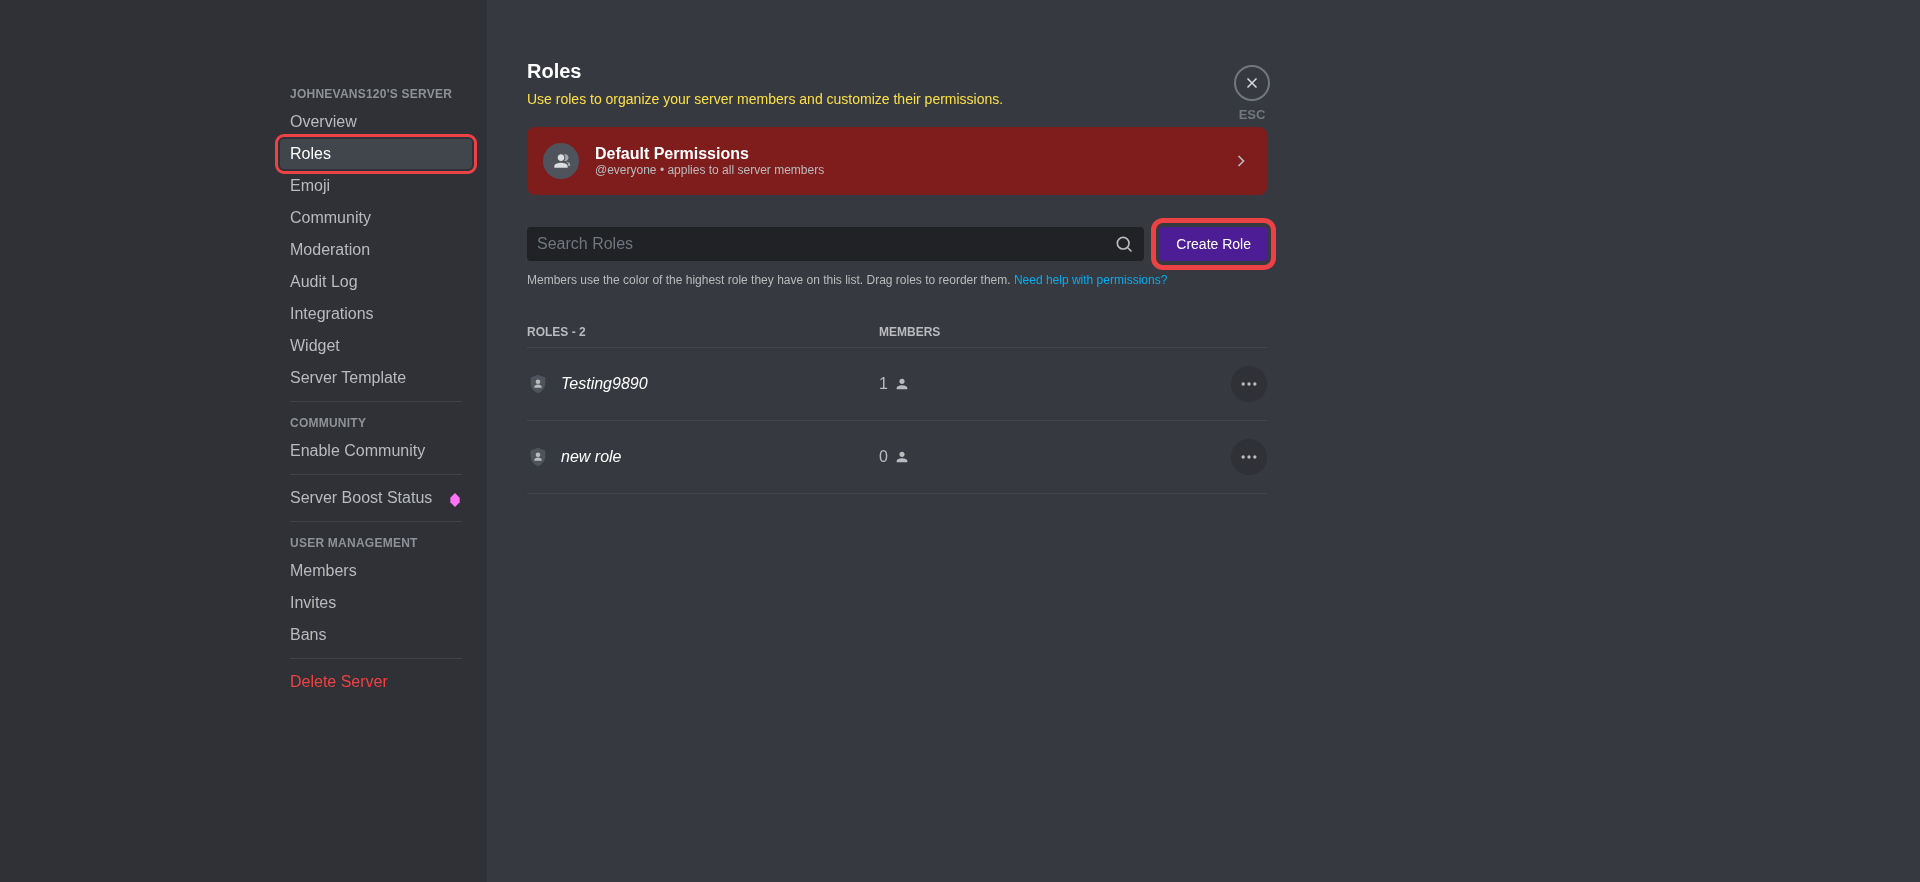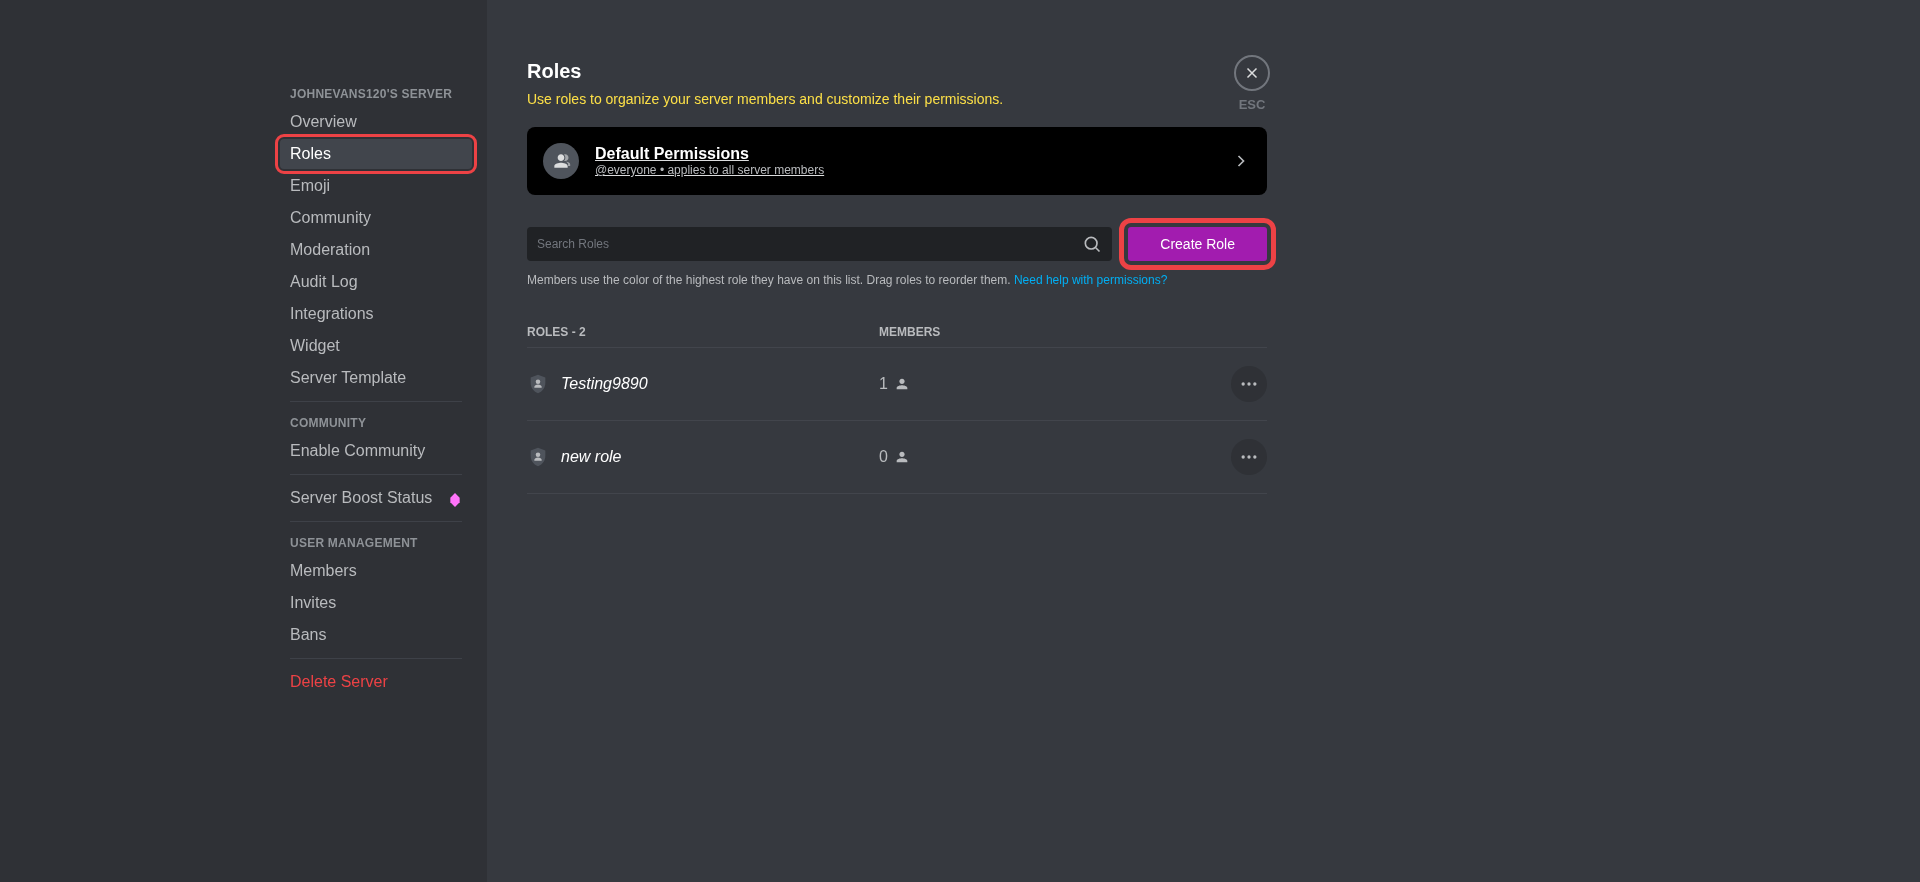--- a/index.html
+++ b/index.html
@@ -80,28 +80,27 @@
       font-size: 20px;
       font-weight: 600;
       margin-bottom: 8px;
     }
     .page-desc {
       color: #fde047;
       font-size: 14px;
       margin-bottom: 20px;
     }
     .default-perms-card {
-      background: #000000;
+      background: #7f1d1d;
       border-radius: 8px;
       padding: 16px 16px;
       display: flex;
       align-items: center;
       cursor: pointer;
       margin-bottom: 32px;
-      text-decoration: underline;
     }
     .perms-icon-wrap {
       width: 36px;
       height: 36px;
       border-radius: 50%;
       background: #4f545c;
       display: flex;
       align-items: center;
       justify-content: center;
       margin-right: 16px;
@@ -131,31 +130,31 @@
       display: flex;
       align-items: center;
       padding: 0 10px;
       height: 34px;
     }
     .search-input-wrap input {
       flex: 1;
       background: transparent;
       border: none;
       color: #dcddde;
-      font-size: 12px;
+      font-size: 16px;
       outline: none;
     }
     .search-input-wrap input::placeholder {
       color: #72767d;
     }
     .create-role-btn {
-      background: #a21caf;
+      background: #4c1d95;
       color: #fff;
       border: none;
-      padding: 8px 32px;
+      padding: 8px 16px;
       border-radius: 3px;
       font-size: 14px;
       font-weight: 500;
       cursor: pointer;
       height: 34px;
     }
     .create-role-btn.highlighted {
       outline: 5px solid #ed4245;
       outline-offset: 4px;
     }
@@ -228,21 +227,21 @@
       height: 36px;
       border-radius: 50%;
       background: #2f3136;
       display: flex;
       align-items: center;
       justify-content: center;
       cursor: pointer;
     }
     .close-btn {
       position: absolute;
-      top: 55px;
+      top: 65px;
       right: 650px;
       display: flex;
       flex-direction: column;
       align-items: center;
       cursor: pointer;
     }
     .close-circle {
       width: 36px;
       height: 36px;
       border: 2px solid #72767d;

